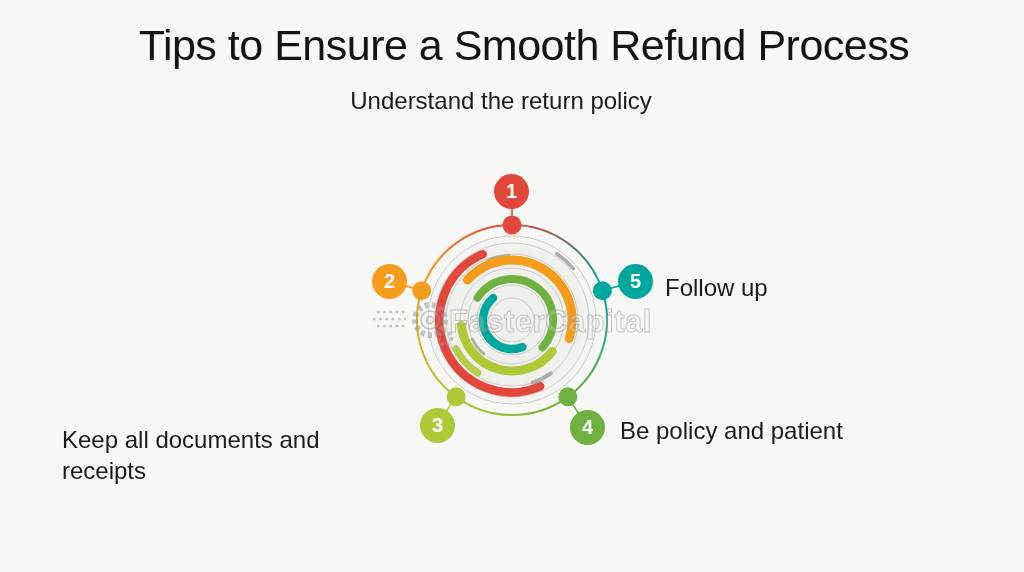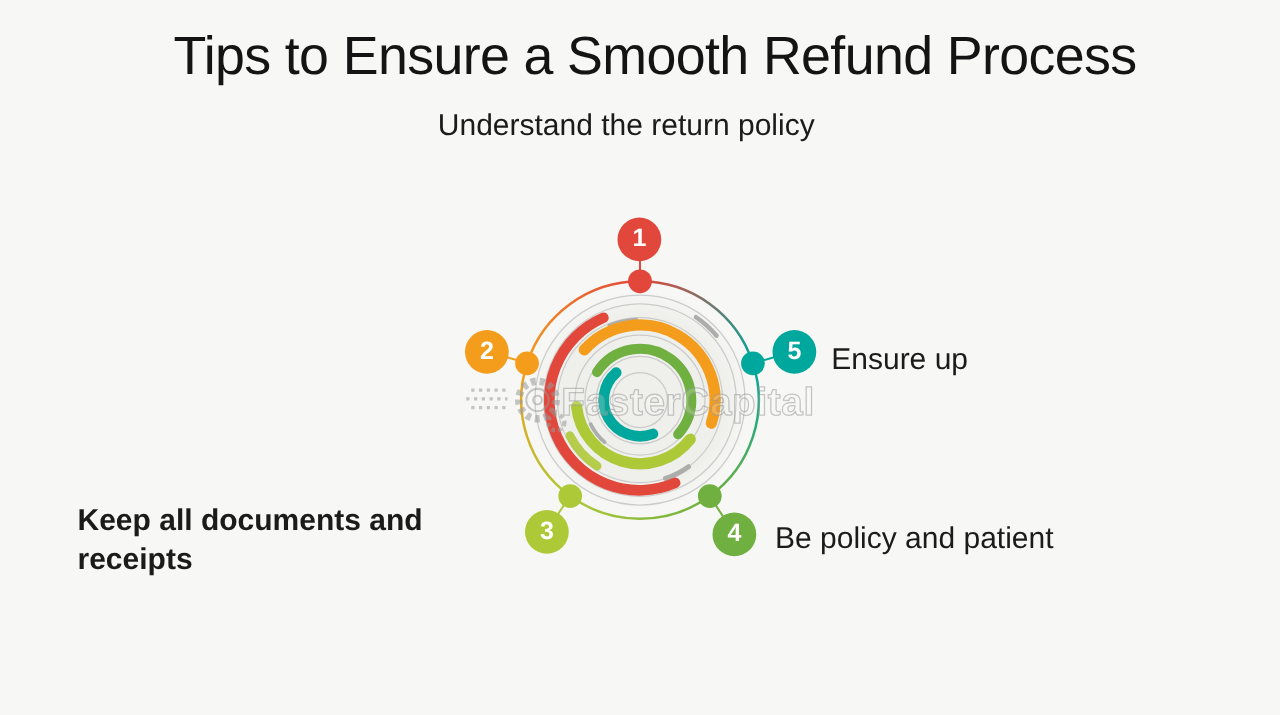--- a/index.html
+++ b/index.html
@@ -12,21 +12,21 @@
     position:absolute; top:9px; left:0; width:100%;
     text-align:center; font-size:43px; font-weight:400; letter-spacing:-0.5px;
     color:var(--c-text,#141414); margin:12px;
   }
   .step-label{
     position:absolute; font-size:24px; line-height:31px; color:#1b1b1b;
     white-space:pre-line;
   }
   .lbl-1{ top:85px; left:501px; transform:translateX(-50%); white-space:nowrap;text-align:right; }
   .lbl-2{ top:270px; left:13px; }
-  .lbl-3{ top:401px; left:62px;font-weight:bold; }
+  .lbl-3{ top:424px; left:62px; }
   .lbl-4{ top:415px; left:620px; }
   .lbl-5{ top:272px; left:665px; }
   .badge{
     position:absolute; width:35px; height:35px; border-radius:50%;
     color:#fff; font-size:20px; font-weight:700; line-height:35px; text-align:center;
   }
   .badge-1{ left:494px; top:174px; background:var(--c-item1,#e2473c); }
   .badge-2{ left:372px; top:264px; background:var(--c-item2,#f49c1c); }
   .badge-3{ left:420px; top:408px; background:var(--c-item3,#aec938); }
   .badge-4{ left:570px; top:410px; background:var(--c-item4,#6fb041); }
@@ -146,15 +146,15 @@
   <div class="badge badge-1">1</div>
   <div class="badge badge-2">2</div>
   <div class="badge badge-3">3</div>
   <div class="badge badge-4">4</div>
   <div class="badge badge-5">5</div>
 
   <div class="step-label lbl-1">Understand the return policy</div>
   <div class="step-label lbl-3">Keep all documents and
 receipts</div>
   <div class="step-label lbl-4">Be policy and patient</div>
-  <div class="step-label lbl-5">Ensure up</div>
+  <div class="step-label lbl-5">Follow up</div>
 
 </div>
 
 </body></html>

